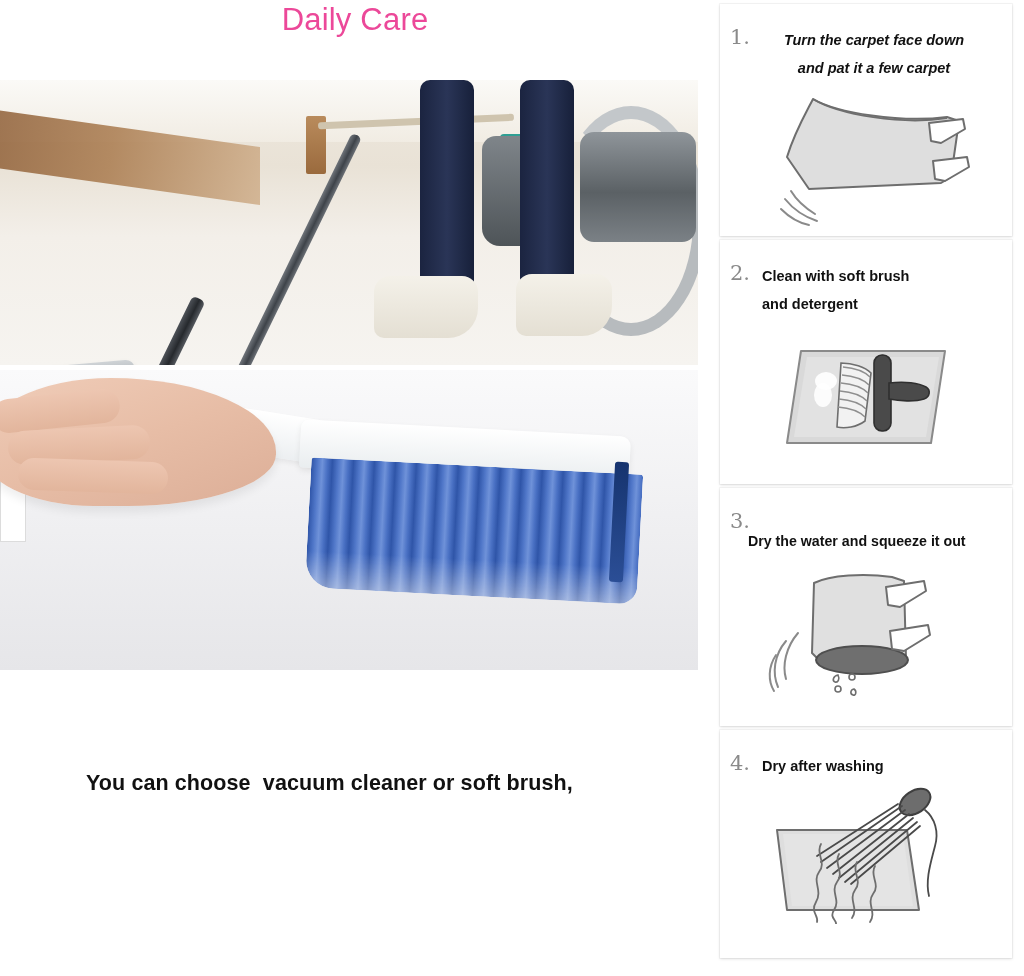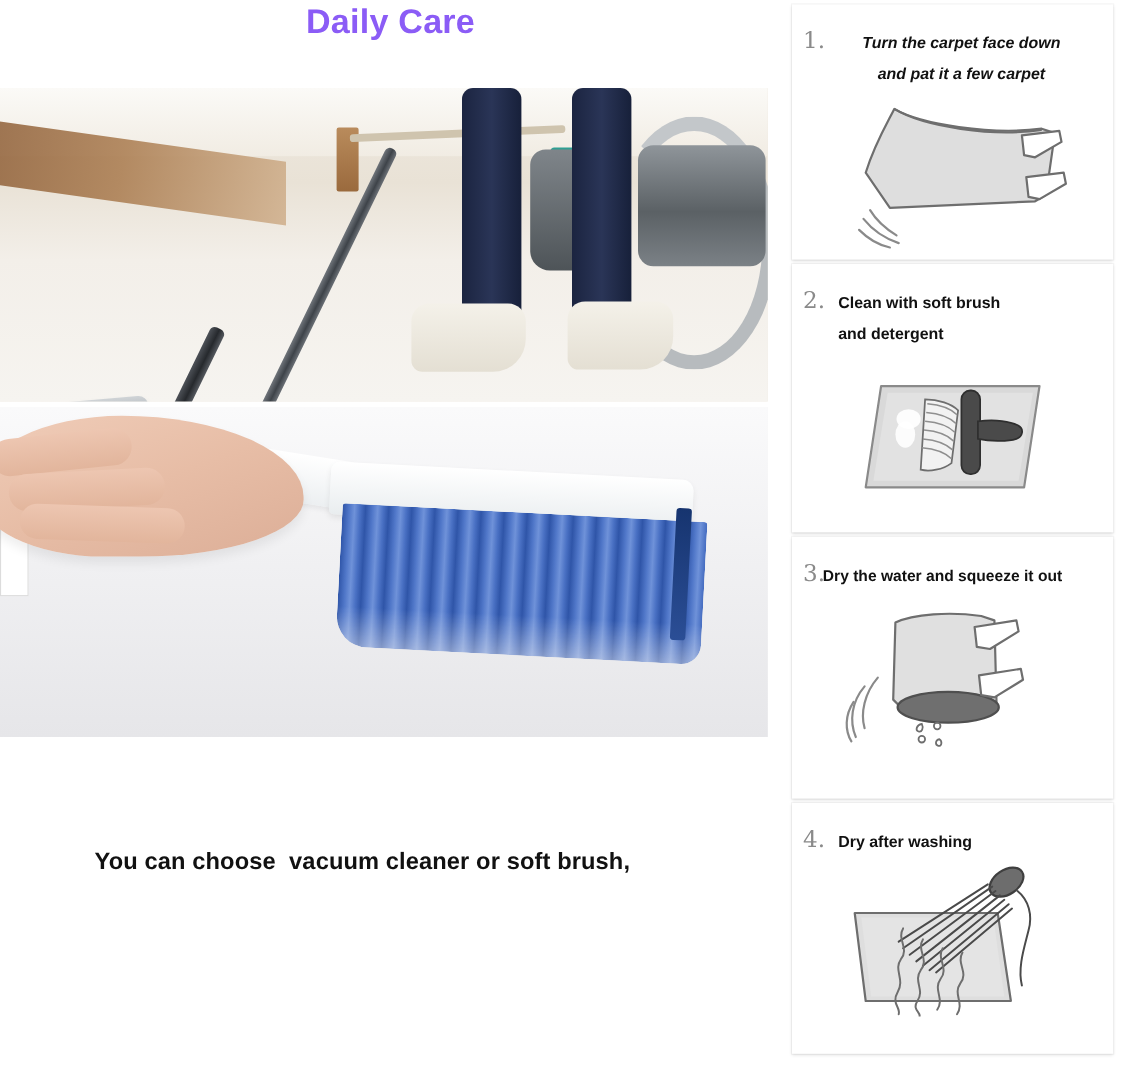--- a/index.html
+++ b/index.html
@@ -18,22 +18,22 @@
   }
 
   
   .title {
     position: absolute;
     left: 0;
     top: 2px;
     width: 710px;
     text-align: center;
     font-size: 31px;
-    font-weight: bold;
-    color: #8b5cf6;
+    font-weight: normal;
+    color: #ec4899;
     letter-spacing: 0.2px;
   }
 
   
   .photo {
     position: absolute;
     overflow: hidden;
   }
   .photo-vacuum {
     left: 0;
@@ -235,21 +235,21 @@
   }
   .step-text {
     font-size: 14.5px;
     font-weight: bold;
     color: #111111;
     line-height: 28px;
     flex: 1 1 auto;
   }
   .step-card.s1 .step-text { text-align: center; padding-right: 10px; font-style: italic; }
   .step-card.s2 .step-text { text-align: left; padding-left: 6px; }
-  .step-card.s3 .step-text { text-align: left; padding-left: 0px; margin-left: -8px; font-size: 14.2px; white-space: nowrap; }
+  .step-card.s3 .step-text { text-align: left; padding-left: 0px; margin-left: -8px; font-size: 14.2px; white-space: nowrap; margin-top: 17px; }
   .step-card.s4 .step-text { text-align: left; padding-left: 6px; }
   .step-art {
     width: 100%;
     display: flex;
     align-items: center;
     justify-content: center;
   }
 
   
   .s1 { top: 4px;   height: 232px; }

